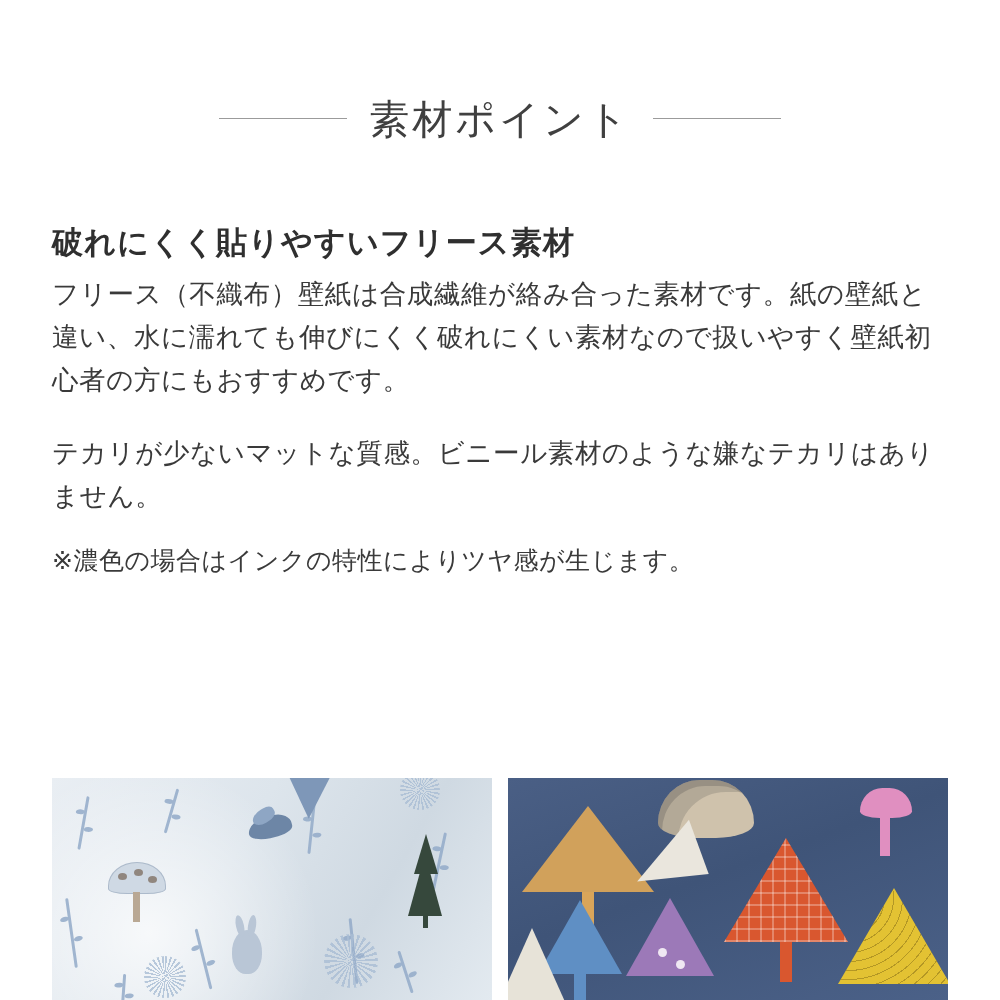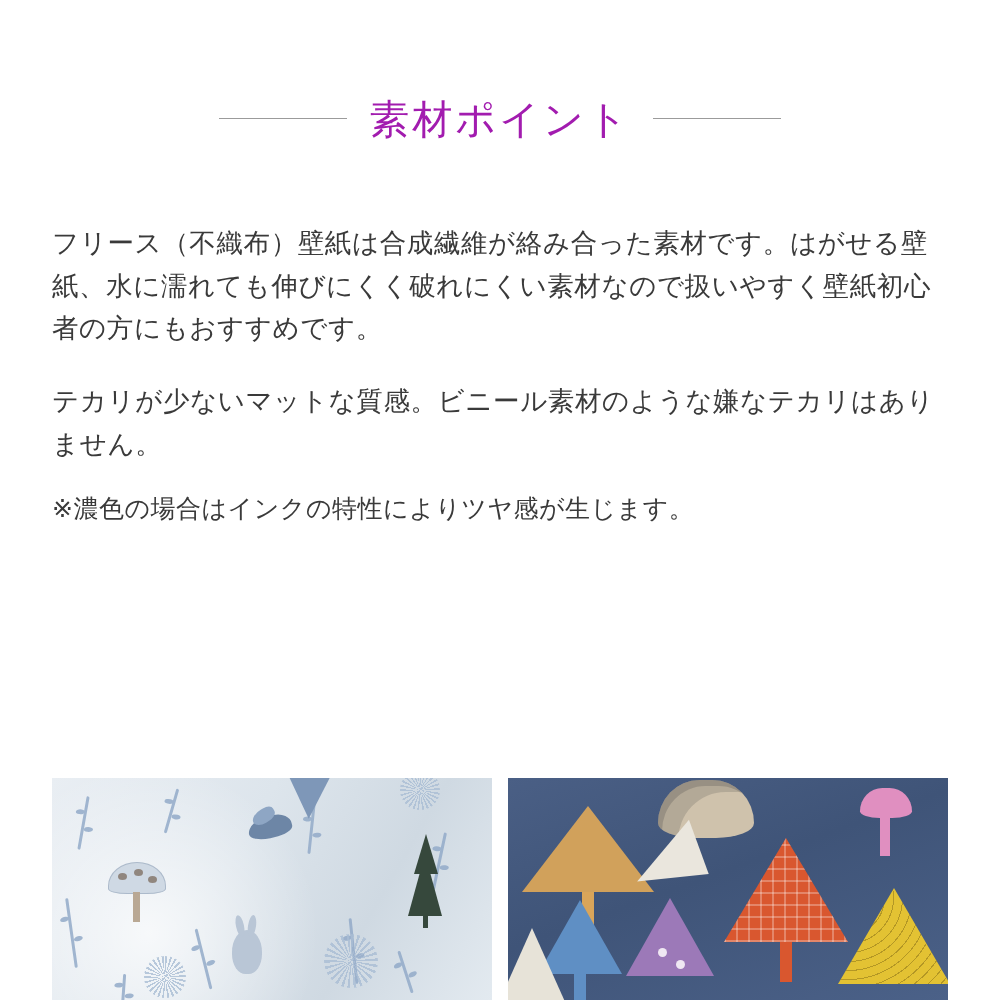--- a/index.html
+++ b/index.html
@@ -33,21 +33,21 @@
   }
   .rule {
     width: 128px;
     height: 1px;
     background: #9b9b9b;
     flex: none;
   }
   .section-heading-text {
     font-size: 40px;
     letter-spacing: 3px;
-    color: #a21caf;
+    color: #404040;
     font-weight: 400;
     white-space: nowrap;
     line-height: 1;
   }
 
   
   .content {
     padding: 0 52px;
     margin-top: 56px;
   }
@@ -225,21 +225,22 @@
 
   <div class="section-heading">
     <span class="rule"></span>
     <h1 class="section-heading-text">素材ポイント</h1>
     <span class="rule"></span>
   </div>
 
   <div class="content">
 
     <div class="block">
-      <p class="block-body">フリース（不織布）壁紙は合成繊維が絡み合った素材です。はがせる壁紙、水に濡れても伸びにくく破れにくい素材なので扱いやすく壁紙初心者の方にもおすすめです。</p>
+      <h2 class="block-title">破れにくく貼りやすいフリース素材</h2>
+      <p class="block-body">フリース（不織布）壁紙は合成繊維が絡み合った素材です。紙の壁紙と違い、水に濡れても伸びにくく破れにくい素材なので扱いやすく壁紙初心者の方にもおすすめです。</p>
     </div>
 
 
     <div class="block">
       <p class="block-body">テカリが少ないマットな質感。ビニール素材のような嫌なテカリはありません。</p>
       <p class="note">※濃色の場合はインクの特性によりツヤ感が生じます。</p>
     </div>
 
   </div>
 

